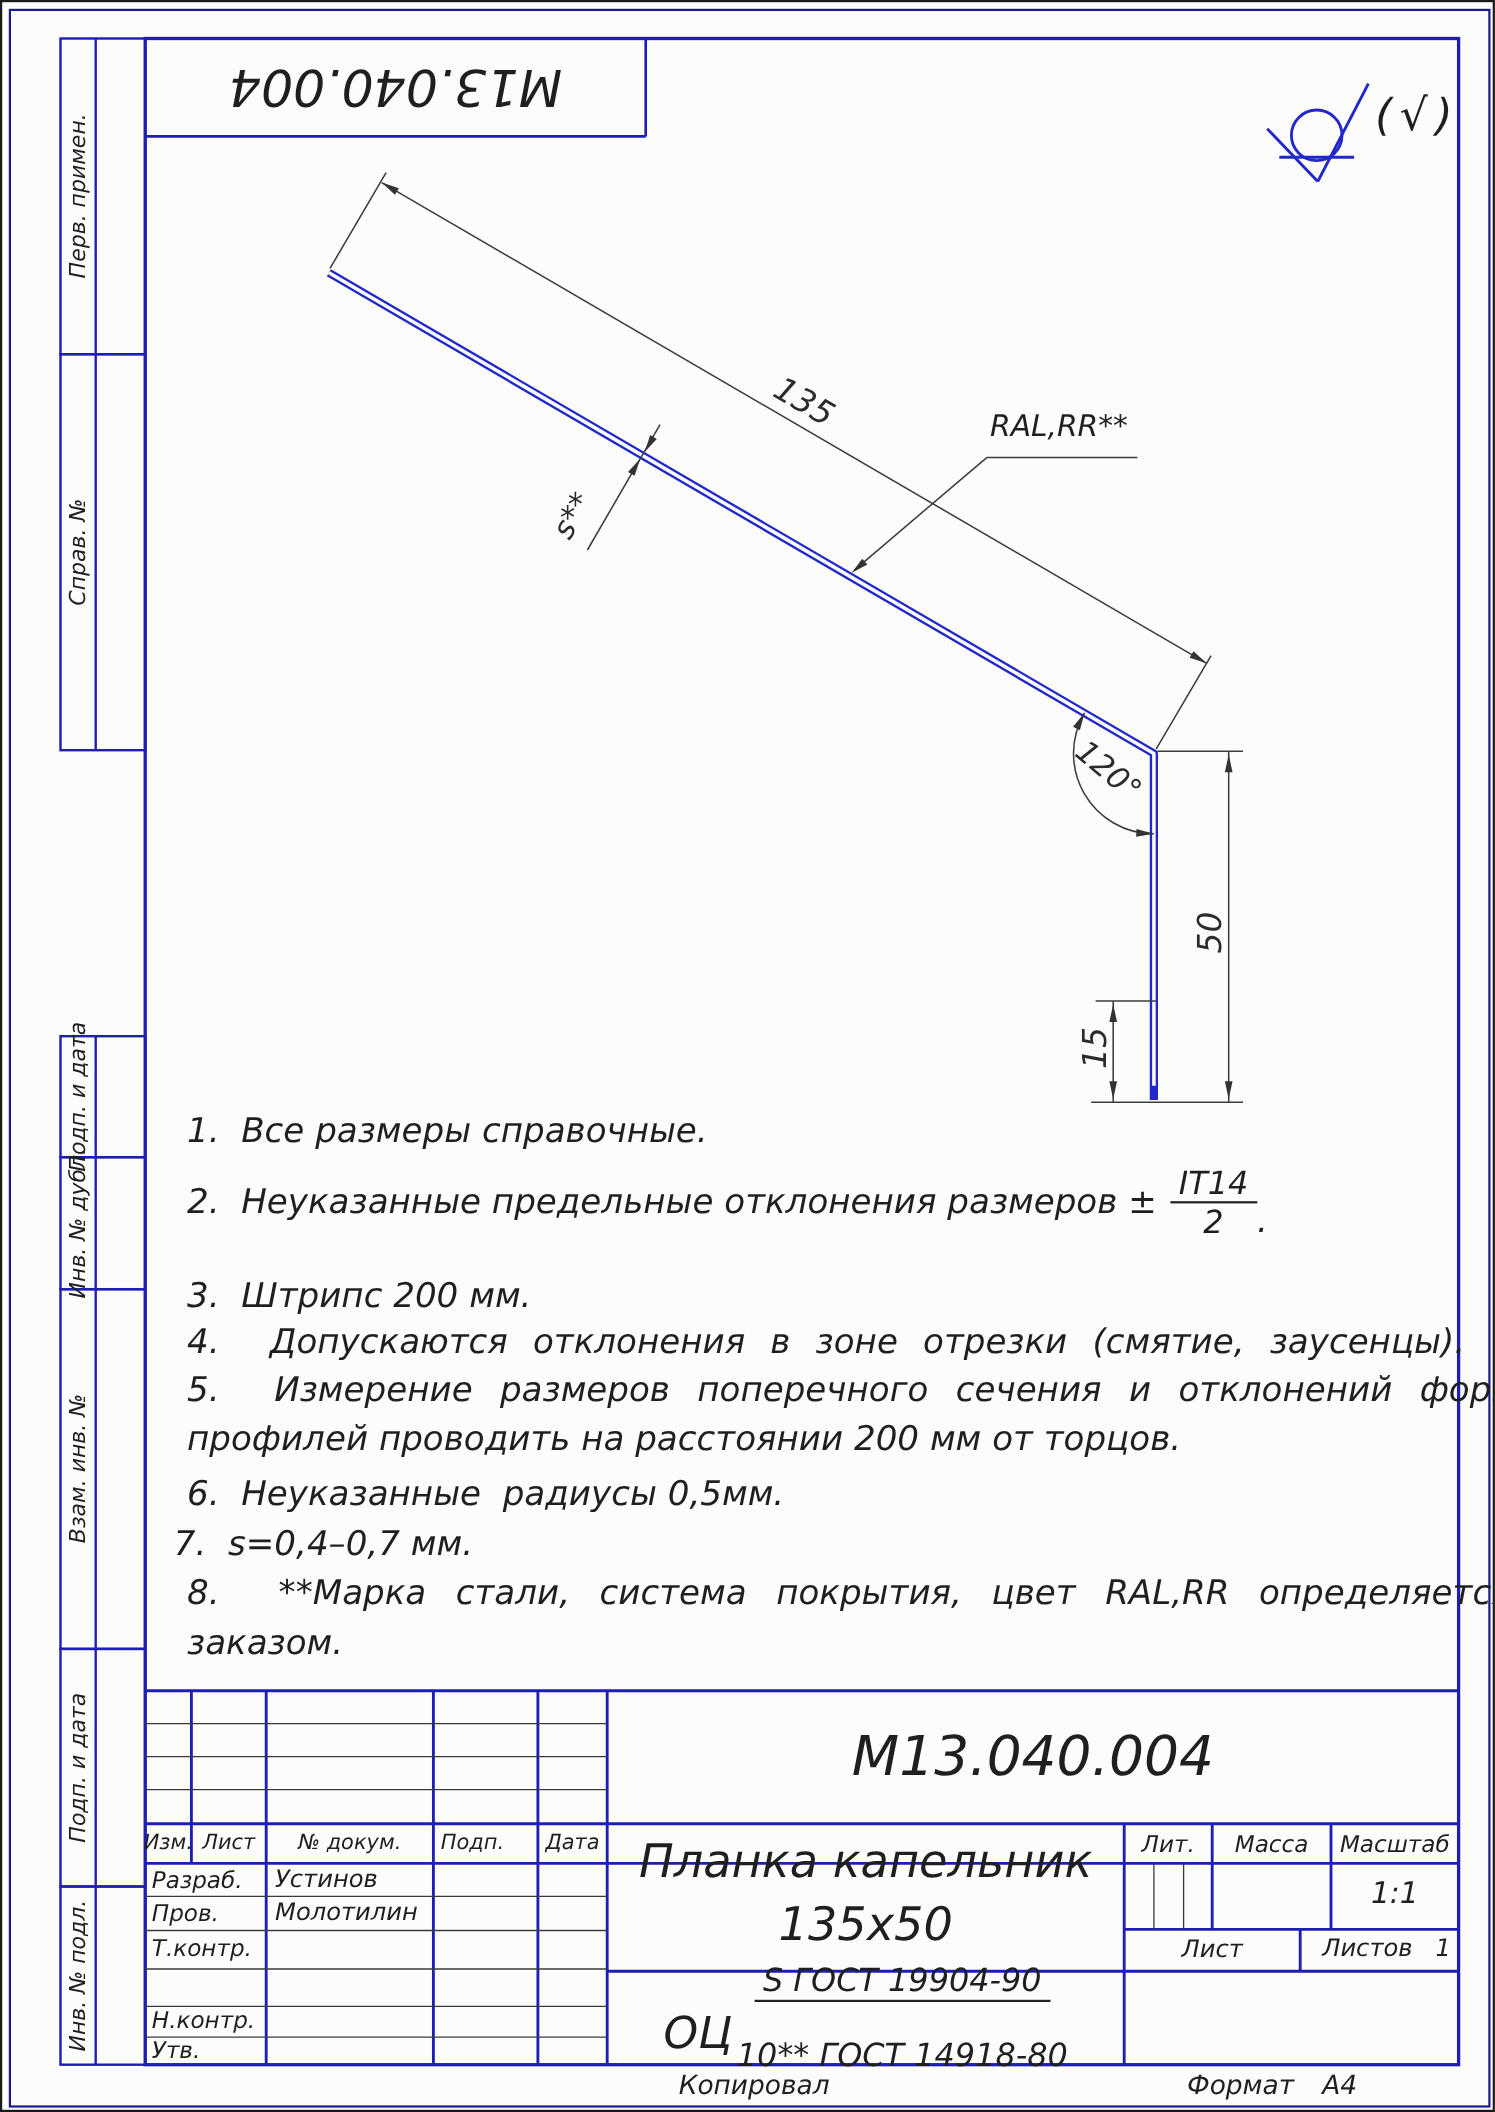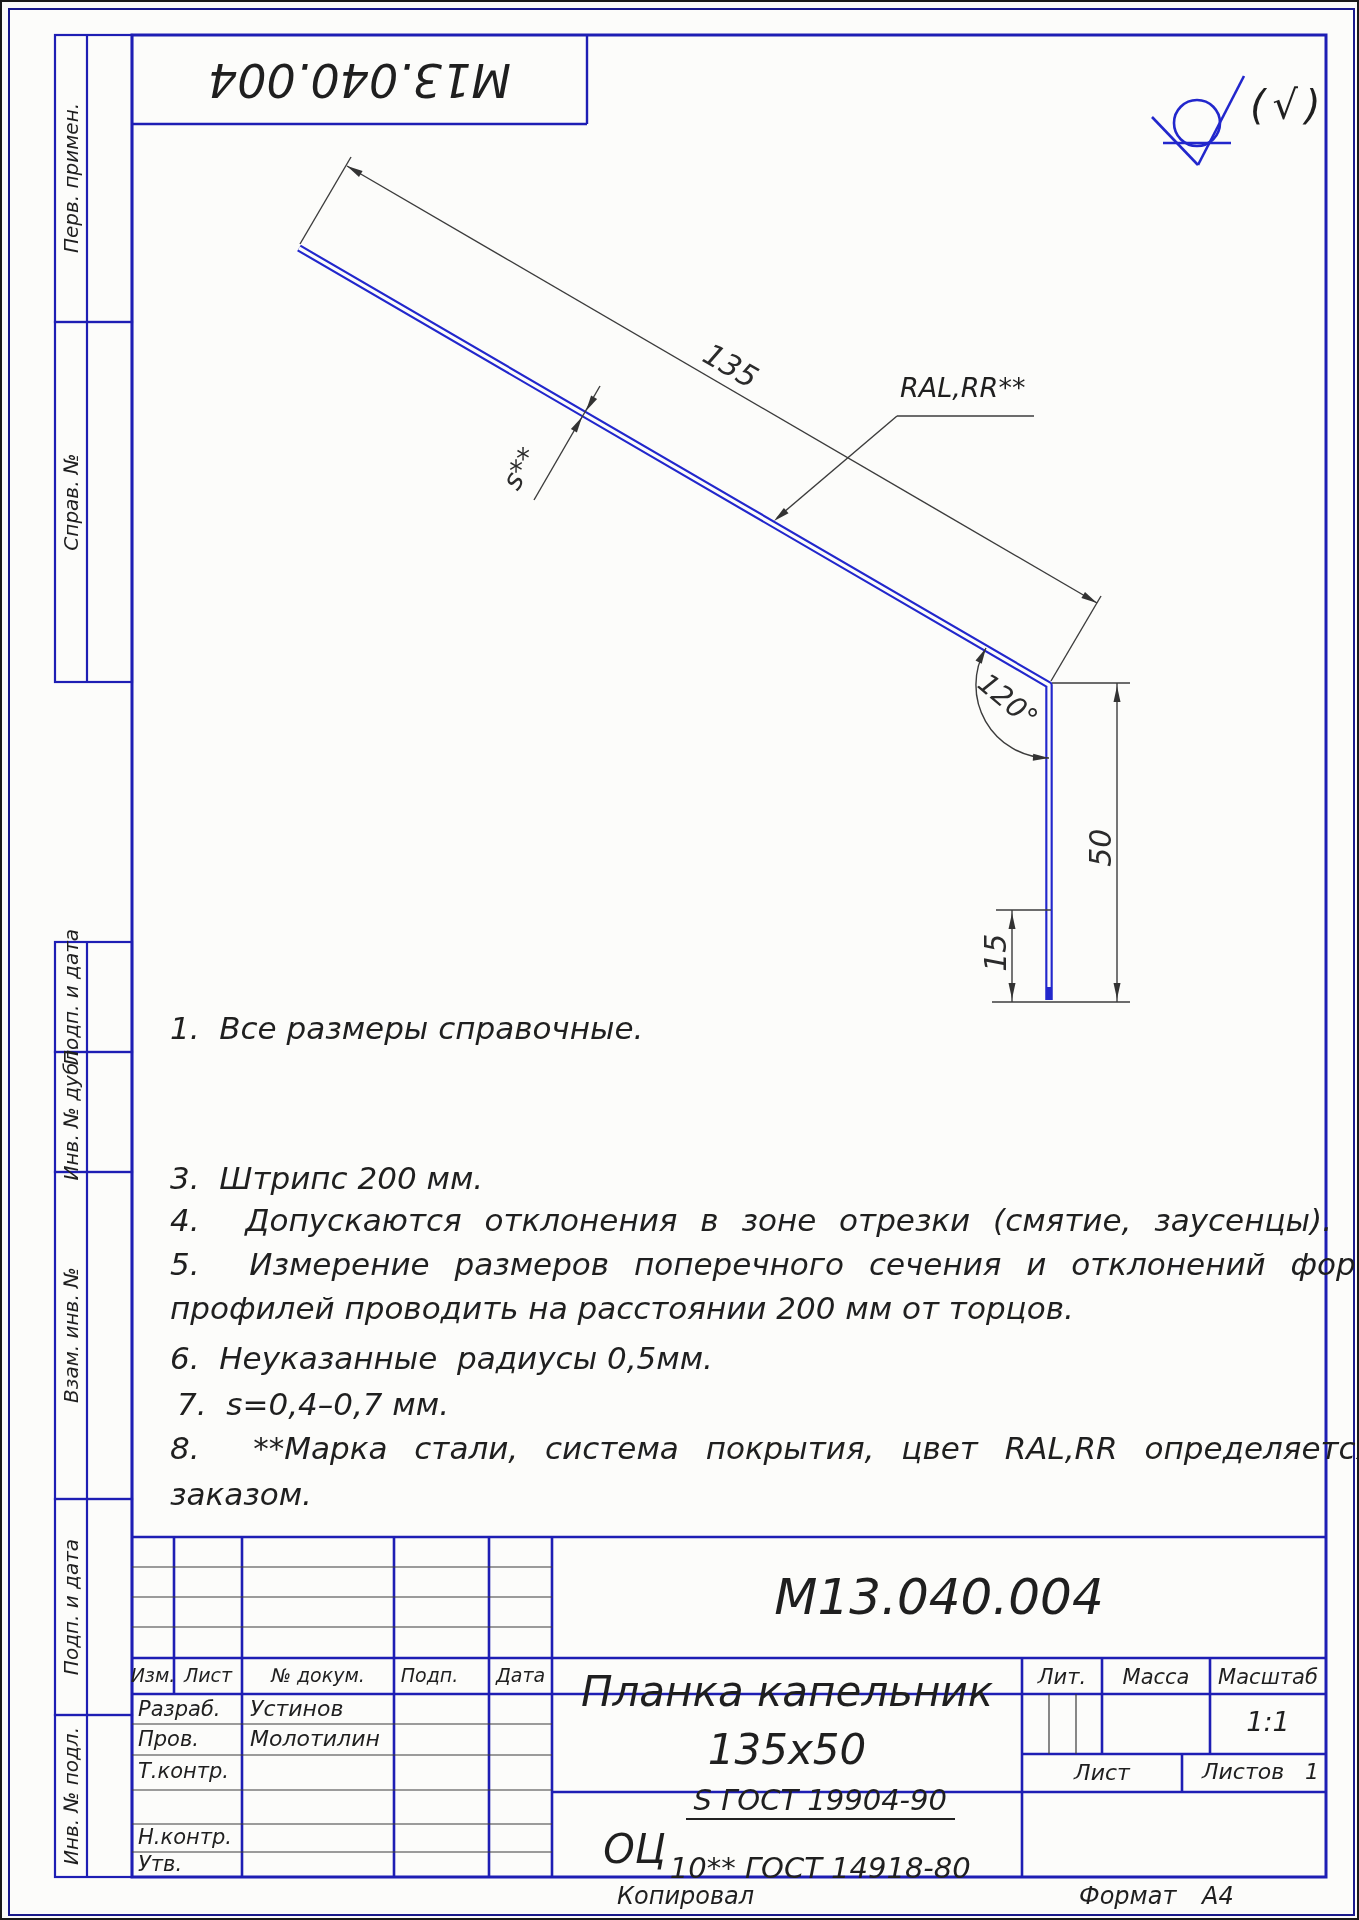--- a/index.html
+++ b/index.html
@@ -144,26 +144,34 @@
   <div class="t side-label" style="left:69px;top:1794px;">Инв. № подл.</div>
 
   <div class="t dimtxt" style="left:700px;top:348px;transform:rotate(30.2deg);">135</div>
   <div class="t dimtxt" style="left:497px;top:452px;transform:rotate(-60deg);font-size:28px;">s**</div>
   <div class="t dimtxt" style="left:972px;top:684px;transform:rotate(40deg);font-size:28px;">120°</div>
   <div class="t dimtxt" style="left:1080px;top:830px;transform:rotate(-90deg);">50</div>
   <div class="t dimtxt" style="left:975px;top:935px;transform:rotate(-90deg);">15</div>
   <div class="t" style="left:898px;top:372px;font-size:27px;">RAL,RR**</div>
 
   <div class="t note" style="left:168px;top:1010px;">1.  Все размеры справочные.</div>
+  <div class="t note" style="left:168px;top:1058px;display:flex;align-items:center;">
+    <span>2.  Неуказанные предельные отклонения размеров ±</span>
+    <span class="frac">
+      <span class="num">IT14</span>
+      <span class="den">2</span>
+    </span>
+    <span style="align-self:flex-end;">.</span>
+  </div>
   <div class="t note" style="left:168px;top:1160px;">3.  Штрипс 200 мм.</div>
   <div class="t note jw14" style="left:168px;top:1202px;">4.  Допускаются отклонения в зоне отрезки (смятие, заусенцы).</div>
   <div class="t note jw16" style="left:168px;top:1246px;">5.  Измерение размеров поперечного сечения и отклонений формы</div>
   <div class="t note" style="left:168px;top:1290px;">профилей проводить на расстоянии 200 мм от торцов.</div>
   <div class="t note" style="left:168px;top:1340px;text-align:right;">6.  Неуказанные  радиусы 0,5мм.</div>
-  <div class="t note" style="left:175px;top:1386px;">7.  s=0,4–0,7 мм.</div>
+  <div class="t note" style="left:156px;top:1386px;">7.  s=0,4–0,7 мм.</div>
   <div class="t note jw18" style="left:168px;top:1430px;">8.  **Марка стали, система покрытия, цвет RAL,RR определяется</div>
   <div class="t note" style="left:168px;top:1476px;">заказом.</div>
 
   <div class="t tb-small ctr" style="left:130px;top:1658px;width:42px;height:32px;">Изм.</div>
   <div class="t tb-small ctr" style="left:172px;top:1658px;width:68px;height:32px;">Лист</div>
   <div class="t tb-small ctr" style="left:240px;top:1658px;width:152px;height:32px;">№ докум.</div>
   <div class="t tb-small ctr" style="left:380px;top:1658px;width:95px;height:32px;">Подп.</div>
   <div class="t tb-small ctr" style="left:487px;top:1658px;width:63px;height:32px;text-align:center;">Дата</div>
 
   <div class="t tb-med" style="left:136px;top:1696px;">Разраб.</div>

